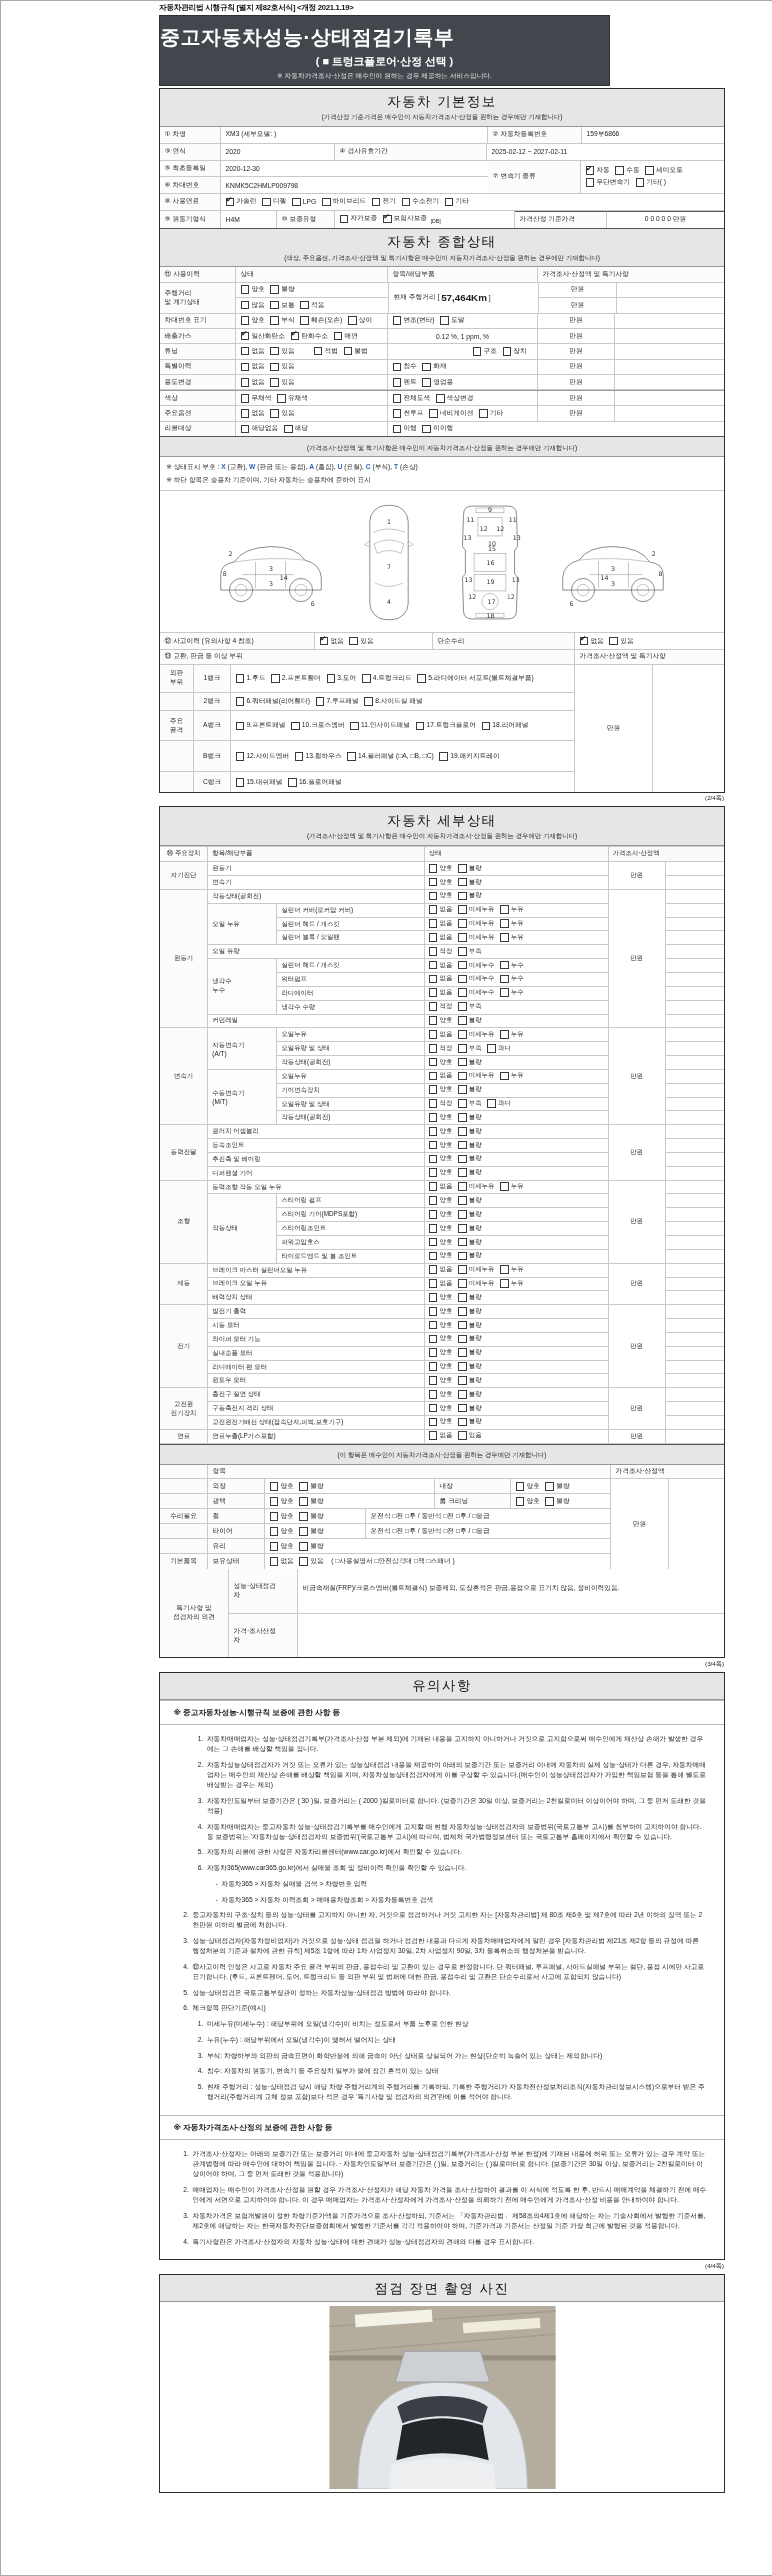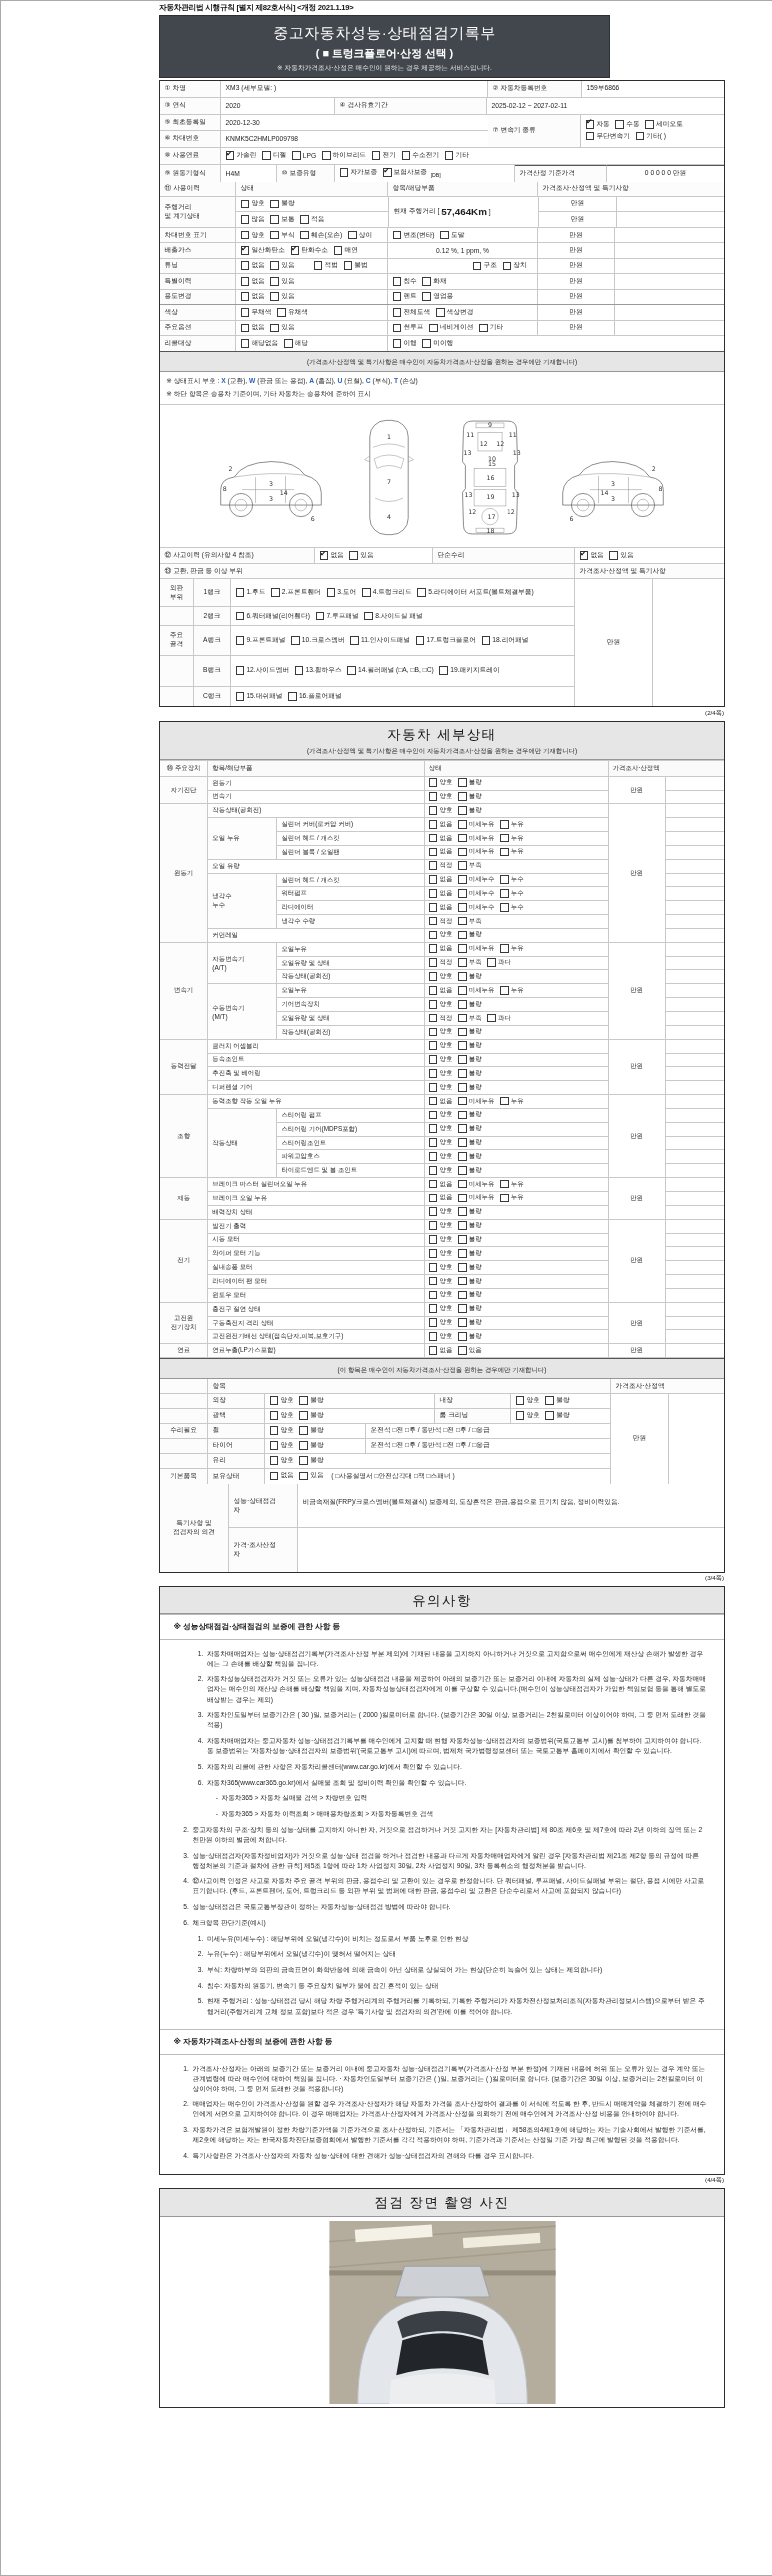--- a/index.html
+++ b/index.html
@@ -2,21 +2,21 @@
 <html style="font-size:8.2px"><head>
 <meta charset="utf-8">
 <style>
   html,body{margin:0;padding:0}
   body{width:773px;height:2576px;overflow:hidden;background:#fff;position:relative;
        font-family:"Liberation Sans","DejaVu Sans",sans-serif;color:#222;box-sizing:border-box;border:0.5px solid #aaa}
   .content{position:absolute;left:158px;top:2.1px;width:566px}
   .topnote{font-size:7.7px;font-weight:bold;color:#111;margin-bottom:1.5px;letter-spacing:-0.3px}
   
   .dhdr{width:451px;background:#42474d;color:#fff;border:0.5px solid #2c2f33;padding:8.2px 0 4.1px;box-sizing:border-box}
-  .dhdr .t1{text-align:center;font-size:15px;font-weight:normal;letter-spacing:0.5px}
+  .dhdr .t1{text-align:left;font-size:20px;font-weight:bold;letter-spacing:0.5px}
   .dhdr .t2{text-align:center;font-size:10.8px;font-weight:bold;margin-top:4.1px}
   .dhdr .t3{text-align:center;font-size:6.7px;color:#e6e6e6;margin-top:3.1px}
   .dhdr .dno{font-size:8.8px;font-weight:bold;padding:7.2px 0 1px 6.2px}
   
   .pg{border:1.5px solid #2d2d2d;margin-top:1.5px;background:#fff}
   .band{background:#e6e6e6;text-align:center;padding:4.6px 0 3.6px;border-bottom:0.5px solid #979797}
   .band .bt{font-size:13.4px;letter-spacing:1.5px;color:#111}
   .band .bs{font-size:6.4px;margin-top:2.1px;color:#222}
   .mark{text-align:right;font-size:6.2px;color:#222;padding:1.5px 1px}
   
@@ -75,20 +75,24 @@
   <div class="topnote">자동차관리법 시행규칙 [별지 제82호서식] &lt;개정 2021.1.19&gt;</div>
 
   <div class="dhdr">
     <div class="t1">중고자동차성능·상태점검기록부</div>
     <div class="t2">( ■ 트렁크플로어·산정 선택 )</div>
     <div class="t3">※ 자동차가격조사·산정은 매수인이 원하는 경우 제공하는 서비스입니다.</div>
   </div>
 
   <div class="pg">
 
+    <div class="band">
+      <div class="bt">자동차 기본정보</div>
+      <div class="bs">(가격산정 기준가격은 매수인이 자동차가격조사·산정을 원하는 경우에만 기재합니다)</div>
+    </div>
 
     <div>
       <div class="r" style="height:16px">
         <div class="cell lab" style="width:61px">① 차명</div>
         <div class="cell" style="width:267px">XM3 (세부모델: )</div>
         <div class="cell lab" style="width:94px">② 자동차등록번호</div>
         <div class="cell" style="flex:1">159부6866</div>
       </div>
       <div class="r" style="height:16px">
         <div class="cell lab" style="width:61px">③ 연식</div>
@@ -131,20 +135,24 @@
         <div class="cell lab" style="width:58px">⑩ 보증유형</div>
         <div class="cell" style="width:180px">
           <span><span class="opt"><span class="cb"></span>자가보증</span><span class="opt"><span class="cb on"></span>보험사보증</span></span>
           <span style="font-size:5.2px;margin-left:-2.1px;margin-top:3.1px">[DB]</span>
         </div>
         <div class="cell lab" style="width:92px;border-top:1px solid #555">가격산정 기준가격</div>
         <div class="cell ctr" style="flex:1;border-top:1px solid #555">0 0 0 0 0 만원</div>
       </div>
     </div>
 
+    <div class="band" style="border-top:1px solid #555">
+      <div class="bt">자동차 종합상태</div>
+      <div class="bs">(색상, 주요옵션, 가격조사·산정액 및 특기사항은 매수인이 자동차가격조사·산정을 원하는 경우에만 기재합니다)</div>
+    </div>
 
     <div>
       <div class="r" style="height:14.4px;background:#fafafa">
         <div class="cell lab" style="width:76px">⑪ 사용이력</div>
         <div class="cell lab" style="width:152px">상태</div>
         <div class="cell lab" style="width:150px">항목/해당부품</div>
         <div class="cell lab" style="flex:1">가격조사·산정액 및 특기사항</div>
       </div>
 
       <div class="r" style="height:30px;align-items:stretch">
@@ -800,21 +808,21 @@
       </div>
     </div>
   </div>
   <div class="mark">(3/4쪽)</div>
 
   <div class="pg">
     <div class="band">
       <div class="bt">유의사항</div>
     </div>
     <div id="notice-area">
-        <div class="nhead">※ 성능상태점검·상태점검의 보증에 관한 사항 등</div>
+        <div class="nhead">※ 중고자동차성능·시행규칙 보증에 관한 사항 등</div>
         <div class="nbody">
           <div class="ni" style="margin-left: 14.4px;">
             <span class="nn">1.</span>
             <span class="nt">자동차매매업자는 성능·상태점검기록부(가격조사·산정 부분 제외)에 기재된 내용을 고지하지 아니하거나 거짓으로 고지함으로써 매수인에게 재산상 손해가 발생한 경우에는 그 손해를 배상할 책임을 집니다.</span>
           </div>
           <div class="ni" style="margin-left: 14.4px;">
             <span class="nn">2.</span>
             <span class="nt">자동차성능상태점검자가 거짓 또는 오류가 있는 성능상태점검 내용을 제공하여 아래의 보증기간 또는 보증거리 이내에 자동차의 실제 성능·상태가 다른 경우, 자동차매매업자는 매수인의 재산상 손해를 배상할 책임을 지며, 자동차성능상태점검자에게 이를 구상할 수 있습니다.(매수인이 성능상태점검자가 가입한 책임보험 등을 통해 별도로 배상받는 경우는 제외)</span>
           </div>
           <div class="ni" style="margin-left: 14.4px;">

